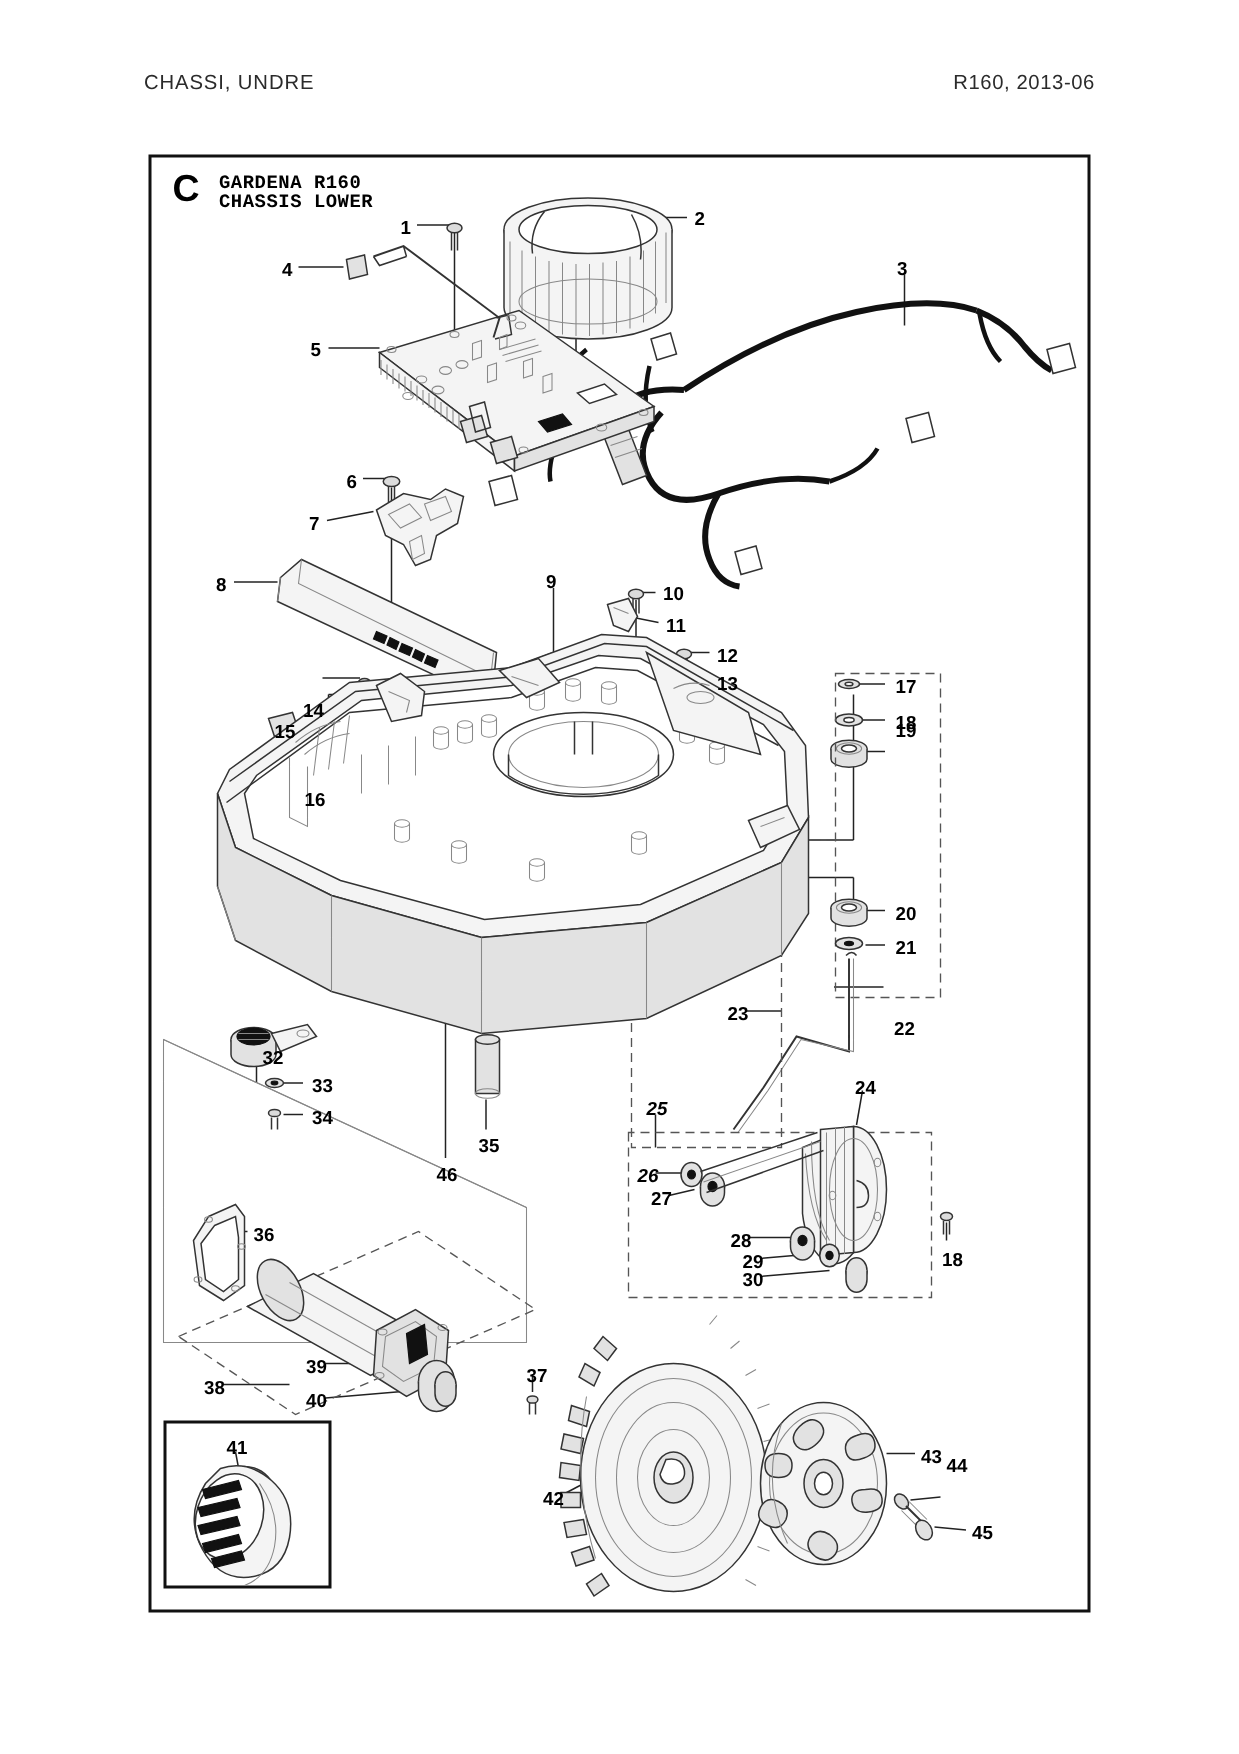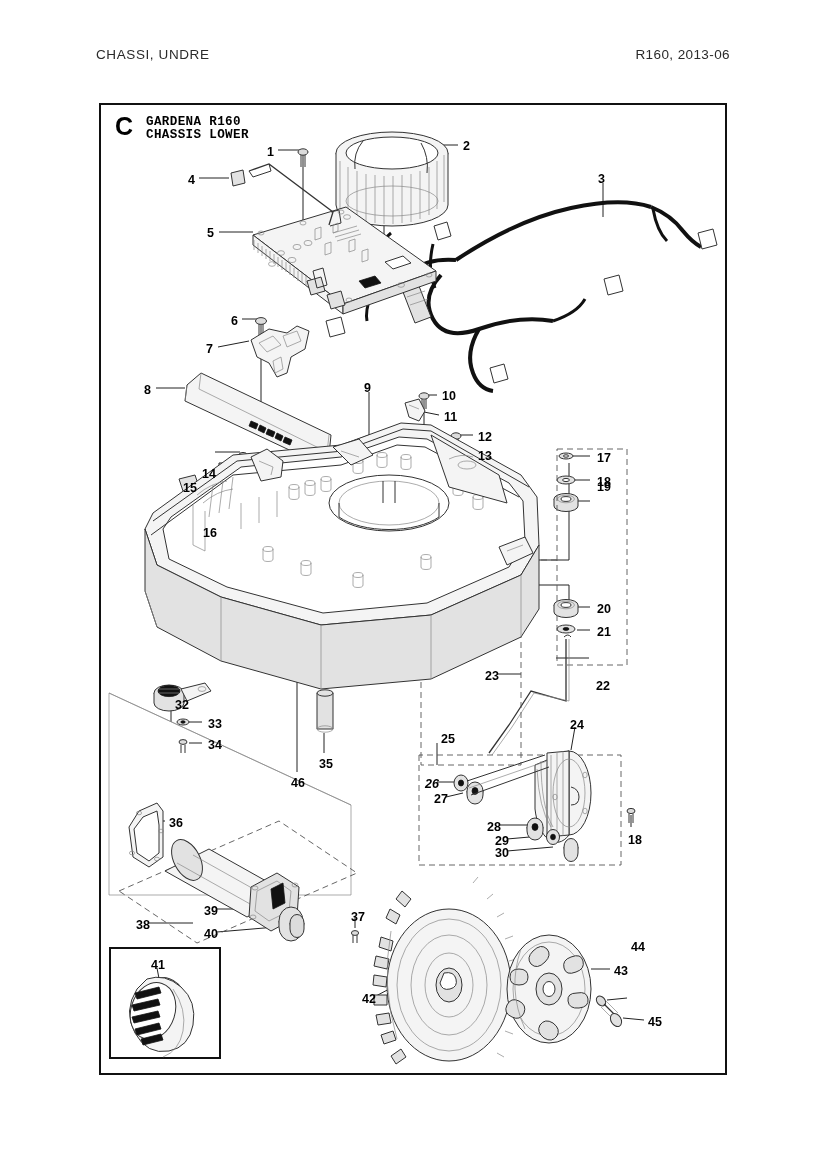--- a/index.html
+++ b/index.html
@@ -747,36 +747,36 @@
   <div class="callout" style="left:82px;top:377px;">15</div>
   <div class="callout" style="left:102px;top:422px;">16</div>
   <div class="callout" style="left:496px;top:347px;">17</div>
   <div class="callout" style="left:496px;top:371px;">18</div>
   <div class="callout" style="left:496px;top:376px;">19</div>
   <div class="callout" style="left:496px;top:498px;">20</div>
   <div class="callout" style="left:496px;top:521px;">21</div>
   <div class="callout" style="left:495px;top:549px;margin-top:26px;">22</div>
   <div class="callout" style="left:384px;top:565px;">23</div>
   <div class="callout" style="left:469px;top:614px;">24</div>
-  <div class="callout" style="left:340px;top:628px;">25</div>
+  <div class="callout" style="left:330px;top:628px;font-style:italic;">25</div>
   <div class="callout" style="left:324px;top:673px;font-style:italic;">26</div>
   <div class="callout" style="left:333px;top:688px;">27</div>
   <div class="callout" style="left:386px;top:716px;">28</div>
   <div class="callout" style="left:394px;top:730px;">29</div>
   <div class="callout" style="left:394px;top:742px;">30</div>
   <div class="callout" style="left:527px;top:729px;">18</div>
   <div class="callout" style="left:60px;top:594px;margin-left:14px;">32</div>
   <div class="callout" style="left:107px;top:613px;">33</div>
   <div class="callout" style="left:107px;top:634px;">34</div>
   <div class="callout" style="left:218px;top:653px;">35</div>
   <div class="callout" style="left:68px;top:712px;">36</div>
   <div class="callout" style="left:250px;top:806px;">37</div>
   <div class="callout" style="left:35px;top:814px;">38</div>
   <div class="callout" style="left:103px;top:800px;">39</div>
   <div class="callout" style="left:103px;top:823px;">40</div>
   <div class="callout" style="left:50px;top:854px;">41</div>
   <div class="callout" style="left:261px;top:888px;">42</div>
   <div class="callout" style="left:513px;top:860px;">43</div>
-  <div class="callout" style="left:530px;top:836px;">44</div>
+  <div class="callout" style="left:530px;top:866px;">44</div>
   <div class="callout" style="left:547px;top:911px;">45</div>
   <div class="callout" style="left:190px;top:672px;">46</div>
 
 </div>
 
 </body></html>

